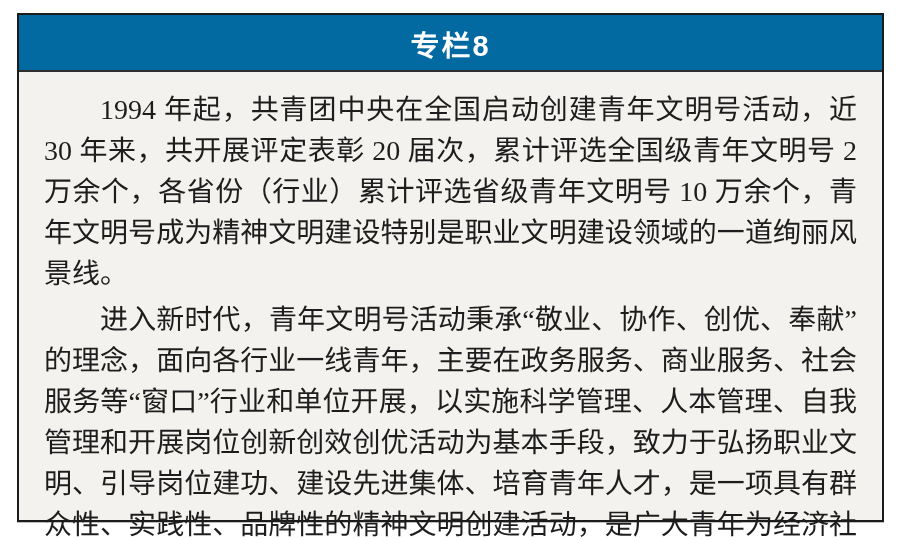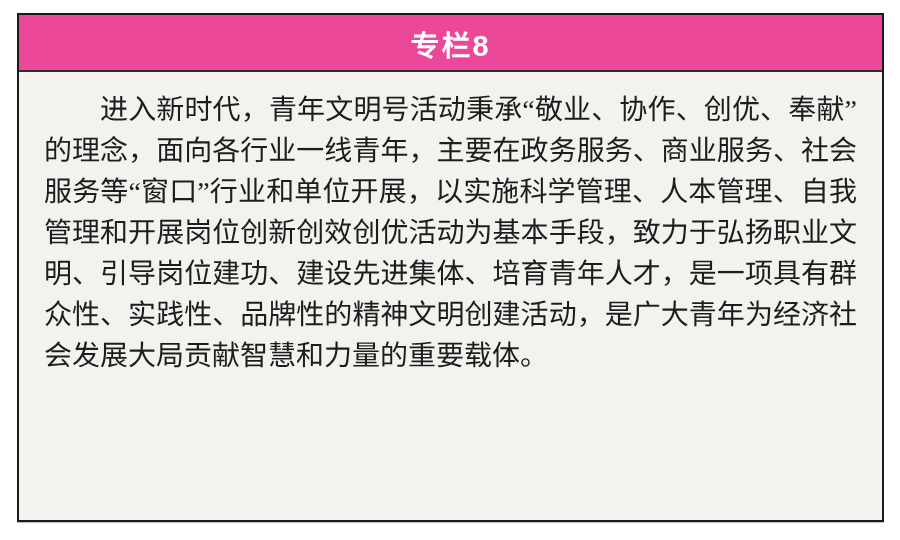--- a/index.html
+++ b/index.html
@@ -24,21 +24,21 @@
     top: 13px;
     width: 867px;
     height: 509px;
     border: 2px solid #1b1b1b;
     background: #f3f2ef;
     box-shadow: 0 1px 0 rgba(0,0,0,0.25);
   }
 
   .panel-header {
     height: 57px;
-    background: #ec4899;
+    background: #0369a1;
     border-bottom: 2px solid #2e2e2e;
     display: flex;
     align-items: center;
     justify-content: center;
   }
 
   .panel-title {
     font-family: "Liberation Sans", "DejaVu Sans", sans-serif;
     font-weight: bold;
     font-size: 29px;
@@ -74,16 +74,17 @@
 <body>
 
 <div class="page">
   <section class="panel">
     <header class="panel-header">
       <h1 class="panel-title">
         <span class="panel-label">专栏8</span>
       </h1>
     </header>
     <div class="panel-body">
+      <p class="para">1994 年起，共青团中央在全国启动创建青年文明号活动，近 30 年来，共开展评定表彰 20 届次，累计评选全国级青年文明号 2 万余个，各省份（行业）累计评选省级青年文明号 10 万余个，青年文明号成为精神文明建设特别是职业文明建设领域的一道绚丽风景线。</p>
       <p class="para">进入新时代，青年文明号活动秉承“敬业、协作、创优、奉献”的理念，面向各行业一线青年，主要在政务服务、商业服务、社会服务等“窗口”行业和单位开展，以实施科学管理、人本管理、自我管理和开展岗位创新创效创优活动为基本手段，致力于弘扬职业文明、引导岗位建功、建设先进集体、培育青年人才，是一项具有群众性、实践性、品牌性的精神文明创建活动，是广大青年为经济社会发展大局贡献智慧和力量的重要载体。</p>
     </div>
   </section>
 </div>
 
 </body></html>

